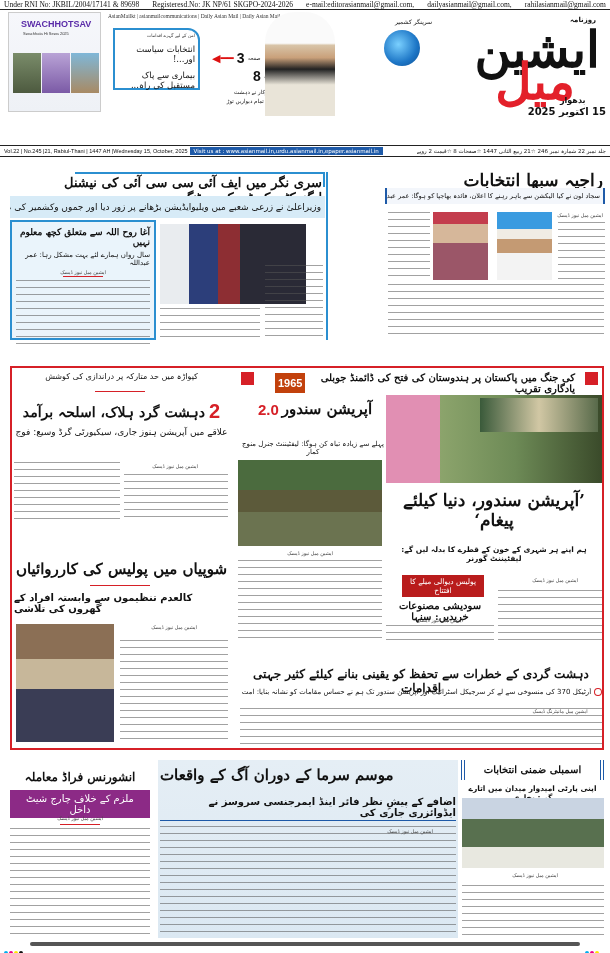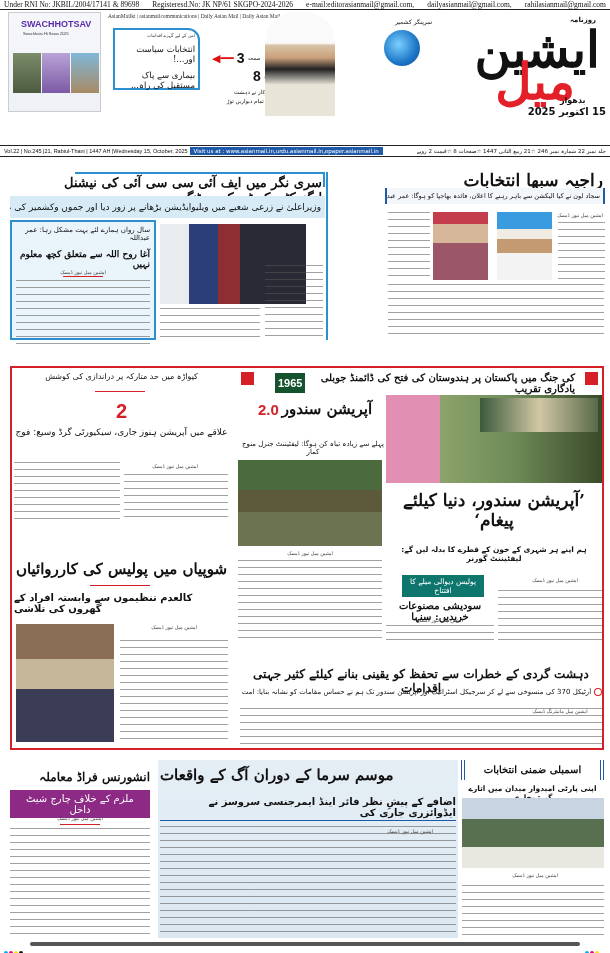--- a/index.html
+++ b/index.html
@@ -25,21 +25,21 @@
   .infobar { left: 0; top: 145px; width: 610px; height: 12px; border-top: 1px solid #222; border-bottom: 1px solid #222; font-size: 6px; line-height: 11px; display: flex; align-items: center; padding: 0 4px; }
   .infobar .url { background: #1e5aa8; color: #fff; font-size: 5.5px; padding: 0 4px; margin: 0 2px; line-height: 8px; }
   .urdu-head { font-family: "DejaVu Serif", serif; font-weight: bold; }
   .blue-frame { border: 2px solid #2b8fd0; }
   .red-frame { border: 2px solid #d62027; }
   .textcol { font-size: 4.6px; line-height: 7px; color: #222; }
   .textcol p { height: 100%; background: repeating-linear-gradient(180deg, #555 0 1px, transparent 1px 7px); opacity: .55; }
   .photo { background: linear-gradient(135deg, #6d7a86, #a9b3bd 40%, #3c4750); }
   .byline { font-size: 5px; color: #444; text-align: center; }
   .red-line { height: 1px; background: #d62027; margin: 1px auto; }
-  .pill-red { background: #0f766e; color: #fff; font-size: 9px; padding: 2px 6px; }
+  .pill-red { background: #b91c1c; color: #fff; font-size: 9px; padding: 2px 6px; }
   .pill-purple { background: #8c2a86; color: #fff; font-size: 10px; padding: 3px 6px; }
   .regbar { left: 30px; top: 942px; width: 550px; height: 4px; background: #555; border-radius: 2px; }
   .dot { display: inline-block; width: 4px; height: 4px; border-radius: 50%; margin-right: 1px; }
 </style>
 </head>
 <body>
 
 <div class="abs topline">
   <span>Under RNI No: JKBIL/2004/17141 &amp; 89698</span>
   <span>Registeresd.No: JK NP/61 SKGPO-2024-2026</span>
@@ -89,22 +89,22 @@
 <div class="abs infobar">
   <span style="font-family:'Liberation Sans Narrow','Liberation Sans',sans-serif;font-size:5.5px;">Vol.22 | No.245 |21, Rabiul-Thani | 1447 AH |Wednesday 15, October, 2025</span>
   <span class="url">Visit us at : www.asianmail.in,urdu.asianmail.in,epaper.asianmail.in</span>
   <span class="rtl" style="flex:1;font-size:5.5px;">جلد نمبر 22 شمارہ نمبر 246 ☆21 ربیع الثانی 1447 ☆صفحات 8 ☆قیمت 2 روپے</span>
 </div>
 
 <div class="abs" style="left:75px;top:172px;width:250px;height:15px;border-top:2px solid #2b8fd0;border-right:2px solid #2b8fd0;"></div>
 <div class="abs rtl urdu-head" style="left:22px;top:175px;width:300px;font-size:13px;">سری نگر میں ایف آئی سی سی آئی کی نیشنل ایگزیکٹیو کمیٹی کی میٹنگ</div>
 <div class="abs rtl" style="left:10px;top:196px;width:315px;height:22px;background:#d7ebf7;font-size:9px;line-height:22px;padding-right:4px;overflow:hidden;white-space:nowrap;">وزیراعلیٰ نے زرعی شعبے میں ویلیوایڈیشن بڑھانے پر زور دیا اور جموں وکشمیر کی صنعتی وسیاحتی صلاحیت کو اُجاگر کیا</div>
 <div class="abs blue-frame" style="left:10px;top:220px;width:146px;height:120px;background:#eaf4fb;">
+  <div class="rtl urdu-head" style="font-size:9px;padding:5px 4px 0;">آغا روح اللہ سے متعلق کچھ معلوم نہیں</div>
   <div class="rtl" style="font-size:7px;padding:4px 4px 2px;">سال رواں ہمارے لئے بہت مشکل رہا: عمر عبداللہ</div>
-  <div class="rtl urdu-head" style="font-size:9px;padding:5px 4px 0;">آغا روح اللہ سے متعلق کچھ معلوم نہیں</div>
   <div class="byline">ایشین میل نیوز ڈیسک</div>
   <div class="red-line" style="width:40px"></div>
   <div class="textcol" style="height:68px;padding:2px 4px;">
       <p></p>
     </div>
 </div>
 <div class="abs photo" style="left:160px;top:224px;width:146px;height:80px;background:linear-gradient(90deg,#e9ecef 0 20%,#2c3e7a 20% 40%,#8d2e33 40% 55%,#2a2a36 55% 100%);"></div>
 <div class="abs textcol" style="left:160px;top:308px;width:100px;height:30px;">
     <p></p>
   </div>
@@ -126,28 +126,29 @@
   </div>
 <div class="abs textcol" style="left:388px;top:284px;width:216px;height:56px;">
     <p></p>
   </div>
 
 <div class="abs red-frame" style="left:10px;top:366px;width:594px;height:384px;"></div>
 
 <div class="abs" style="left:241px;top:372px;width:13px;height:13px;background:#d62027;"></div>
 <div class="abs" style="left:585px;top:372px;width:13px;height:13px;background:#d62027;"></div>
 <div class="abs rtl" style="left:275px;top:372px;width:300px;display:flex;flex-direction:row-reverse;gap:3px;align-items:center;">
-  <span style="background:#14532d;color:#fff;font:bold 11px 'Liberation Sans',sans-serif;padding:4px 3px;">1965</span>
+  <span style="background:#c2410c;color:#fff;font:bold 11px 'Liberation Sans',sans-serif;padding:4px 3px;">1965</span>
   <span class="urdu-head" style="font-size:10px;text-align:right;">کی جنگ میں پاکستان پر ہندوستان کی فتح کی ڈائمنڈ جوبلی یادگاری تقریب</span>
 </div>
 
 <div class="abs center" style="left:14px;top:372px;width:215px;font-size:8px;">کپواڑہ میں حد متارکہ پر دراندازی کی کوشش</div>
 <div class="abs red-line" style="left:95px;top:390px;width:50px;"></div>
 <div class="abs" style="left:14px;top:400px;width:215px;display:flex;flex-direction:row-reverse;justify-content:center;gap:4px;align-items:center;">
   <span style="color:#d62027;font:bold 20px 'Liberation Sans',sans-serif;">2</span>
+  <span class="urdu-head" style="font-size:14px;">دہشت گرد ہلاک، اسلحہ برآمد</span>
 </div>
 <div class="abs rtl" style="left:14px;top:427px;width:215px;font-size:9px;text-align:center;">علاقے میں آپریشن ہنوز جاری، سیکیورٹی گرڈ وسیع: فوج</div>
 <div class="abs byline" style="left:125px;top:463px;width:100px;">ایشین میل نیوز ڈیسک</div>
 <div class="abs textcol" style="left:14px;top:462px;width:106px;height:60px;">
     <p></p>
   </div>
 <div class="abs textcol" style="left:124px;top:474px;width:104px;height:48px;">
     <p></p>
   </div>
 
@@ -190,21 +191,21 @@
 <div class="abs rtl urdu-head" style="left:240px;top:667px;width:362px;font-size:12px;text-align:center;">دہشت گردی کے خطرات سے تحفظ کو یقینی بنانے کیلئے کثیر جہتی اقدامات</div>
 <div class="abs" style="left:240px;top:688px;width:362px;display:flex;flex-direction:row-reverse;gap:3px;align-items:center;font-size:7px;">
   <span style="width:8px;height:8px;border:1.5px solid #d62027;border-radius:50%;"></span>
   <span class="rtl" style="white-space:nowrap;overflow:hidden;">آرٹیکل 370 کی منسوخی سے لے کر سرجیکل اسٹرائیک اور آپریشن سندور تک ہم نے حساس مقامات کو نشانہ بنایا: امت شاہ</span>
 </div>
 <div class="abs byline" style="left:520px;top:708px;width:80px;">ایشین میل مانیٹرنگ ڈیسک</div>
 <div class="abs textcol" style="left:240px;top:708px;width:362px;height:38px;">
     <p></p>
   </div>
 
-<div class="abs rtl urdu-head" style="left:10px;top:770px;width:140px;font-size:12px;text-align:right;">انشورنس فراڈ معاملہ</div>
+<div class="abs rtl urdu-head" style="left:10px;top:770px;width:140px;font-size:12px;text-align:center;">انشورنس فراڈ معاملہ</div>
 <div class="abs pill-purple rtl" style="left:10px;top:790px;width:140px;text-align:center;">ملزم کے خلاف چارج شیٹ داخل</div>
 <div class="abs byline" style="left:30px;top:815px;width:100px;">ایشین میل نیوز ڈیسک</div>
 <div class="abs red-line" style="left:60px;top:823px;width:40px;"></div>
 <div class="abs textcol" style="left:10px;top:828px;width:140px;height:110px;">
     <p></p>
   </div>
 
 <div class="abs" style="left:158px;top:760px;width:300px;height:178px;background:linear-gradient(#e5eef5,#dbe8f2);"></div>
 <div class="abs rtl urdu-head" style="left:160px;top:766px;width:296px;font-size:15px;text-align:left;">موسم سرما کے دوران آگ کے واقعات</div>
 <div class="abs rtl" style="left:160px;top:796px;width:296px;font-size:10px;font-weight:bold;text-align:right;">اضافے کے پیشِ نظر فائر اینڈ ایمرجنسی سروسز نے ایڈوائزری جاری کی</div>

